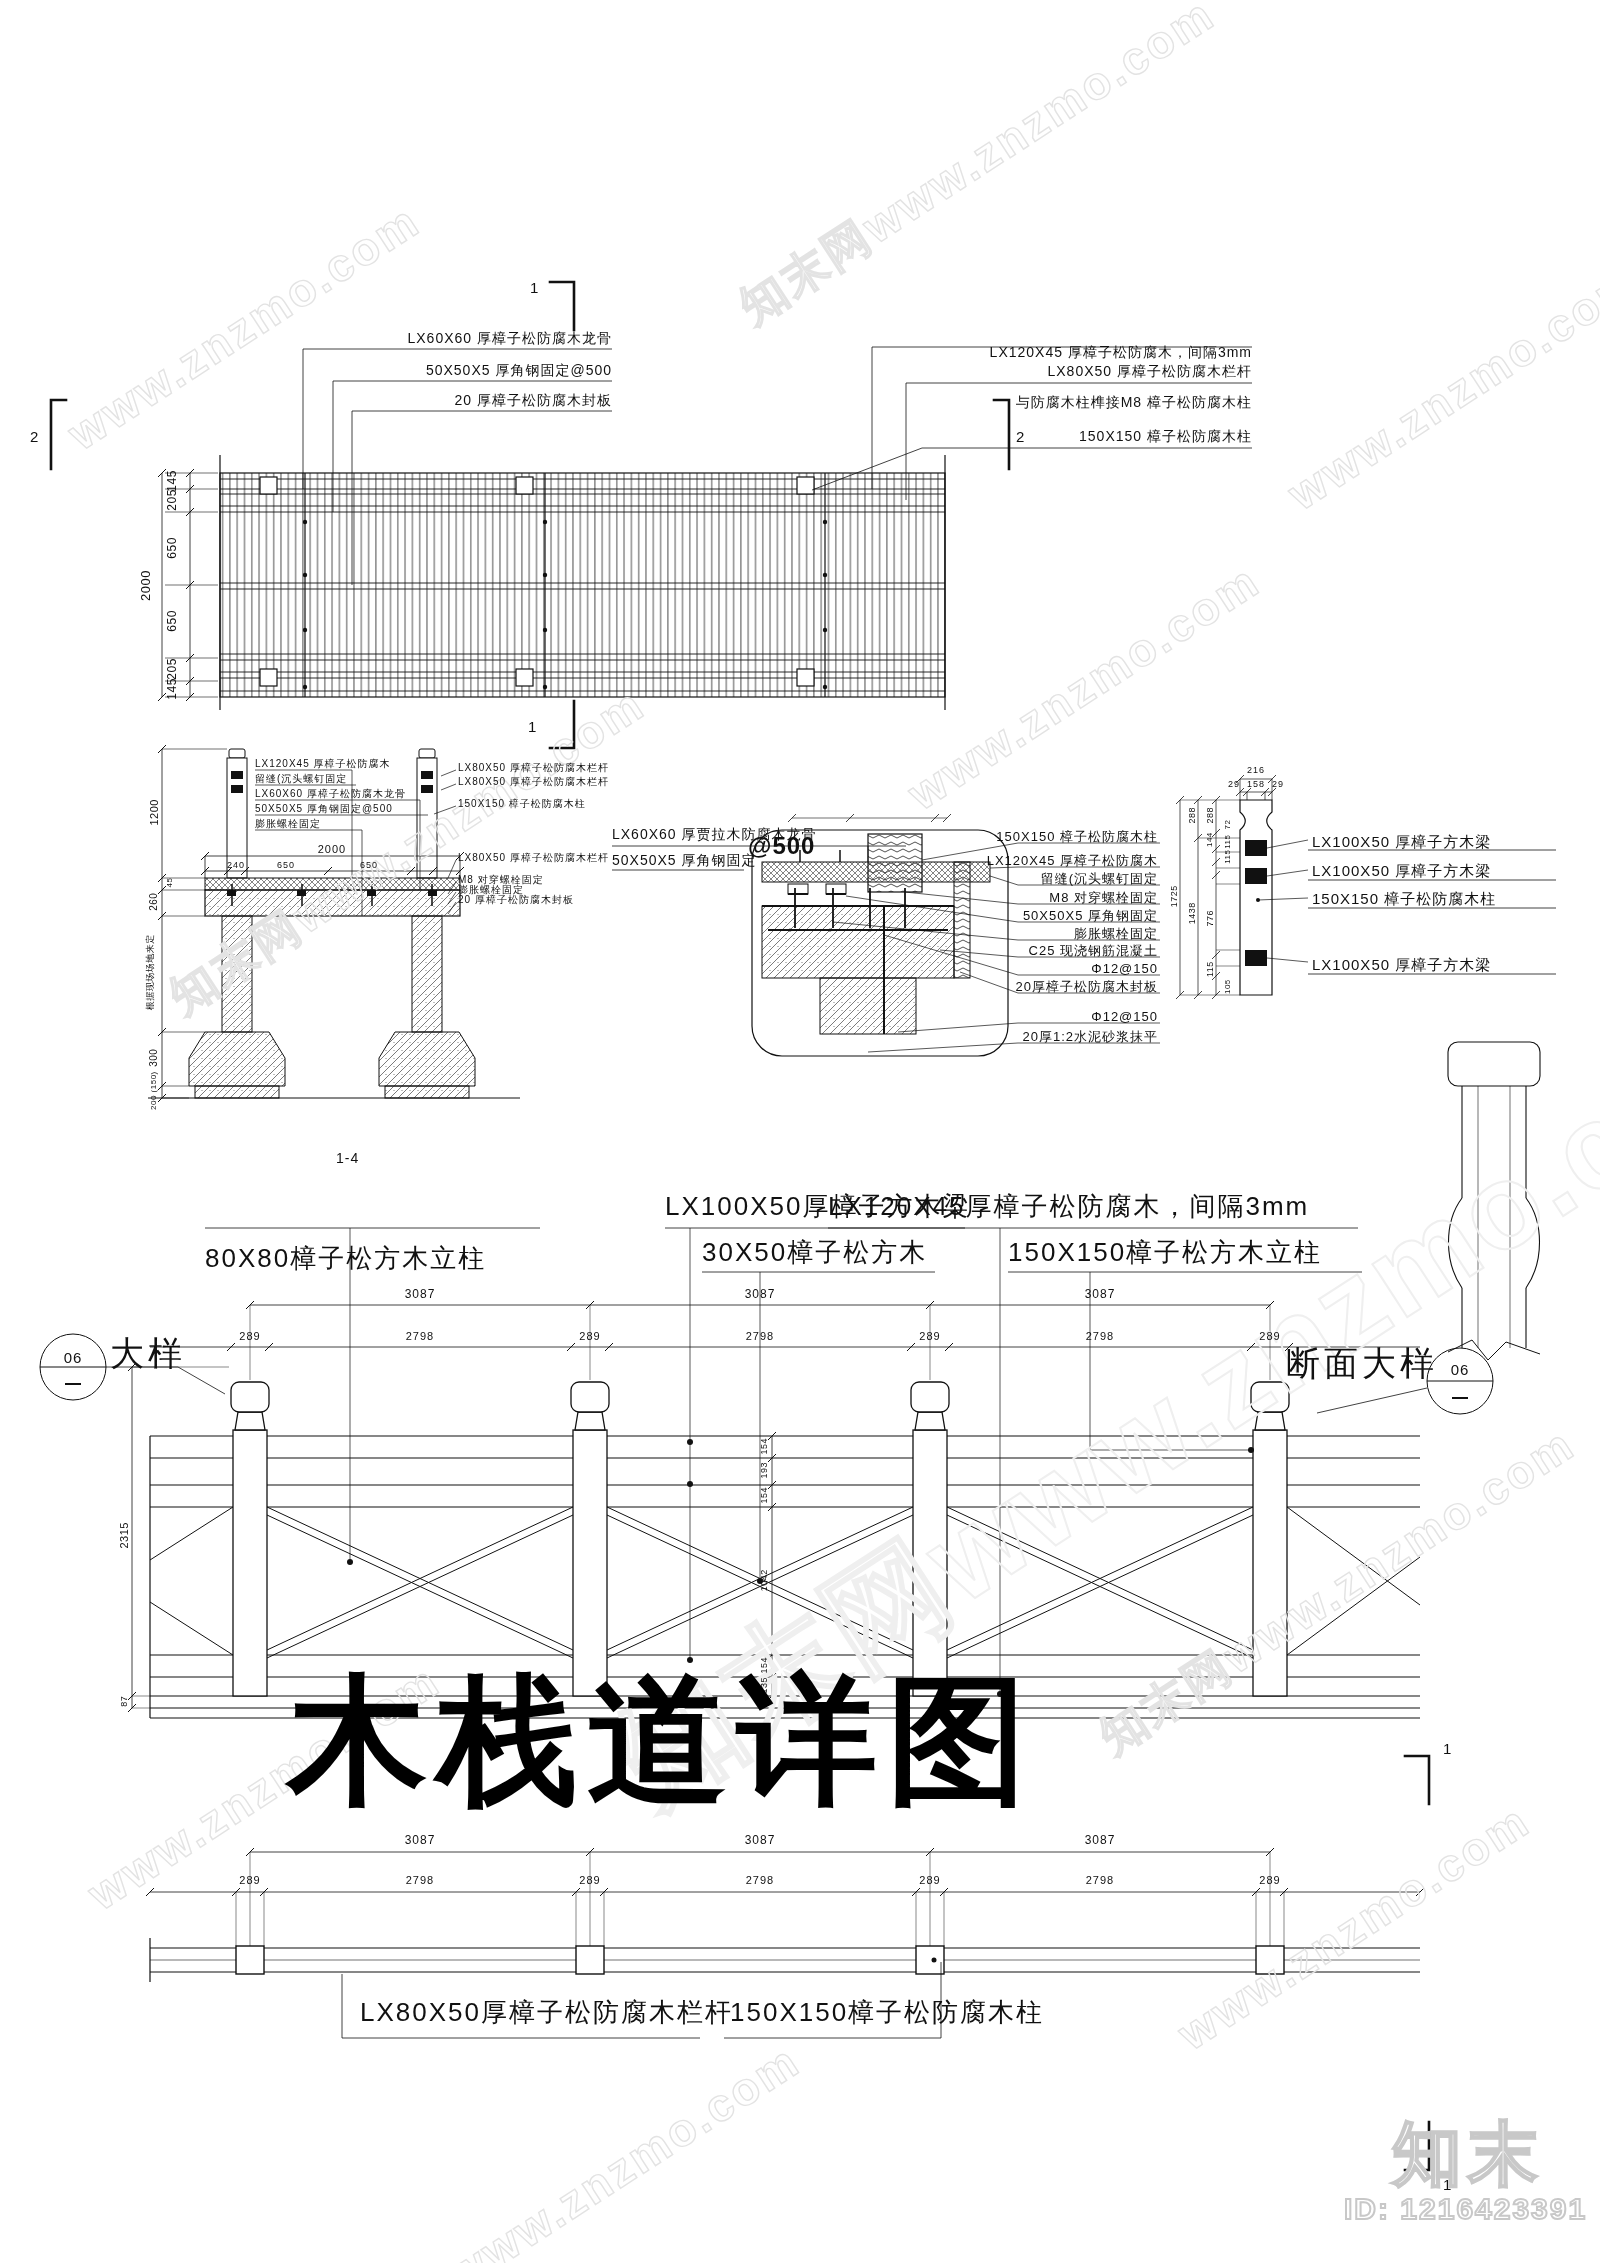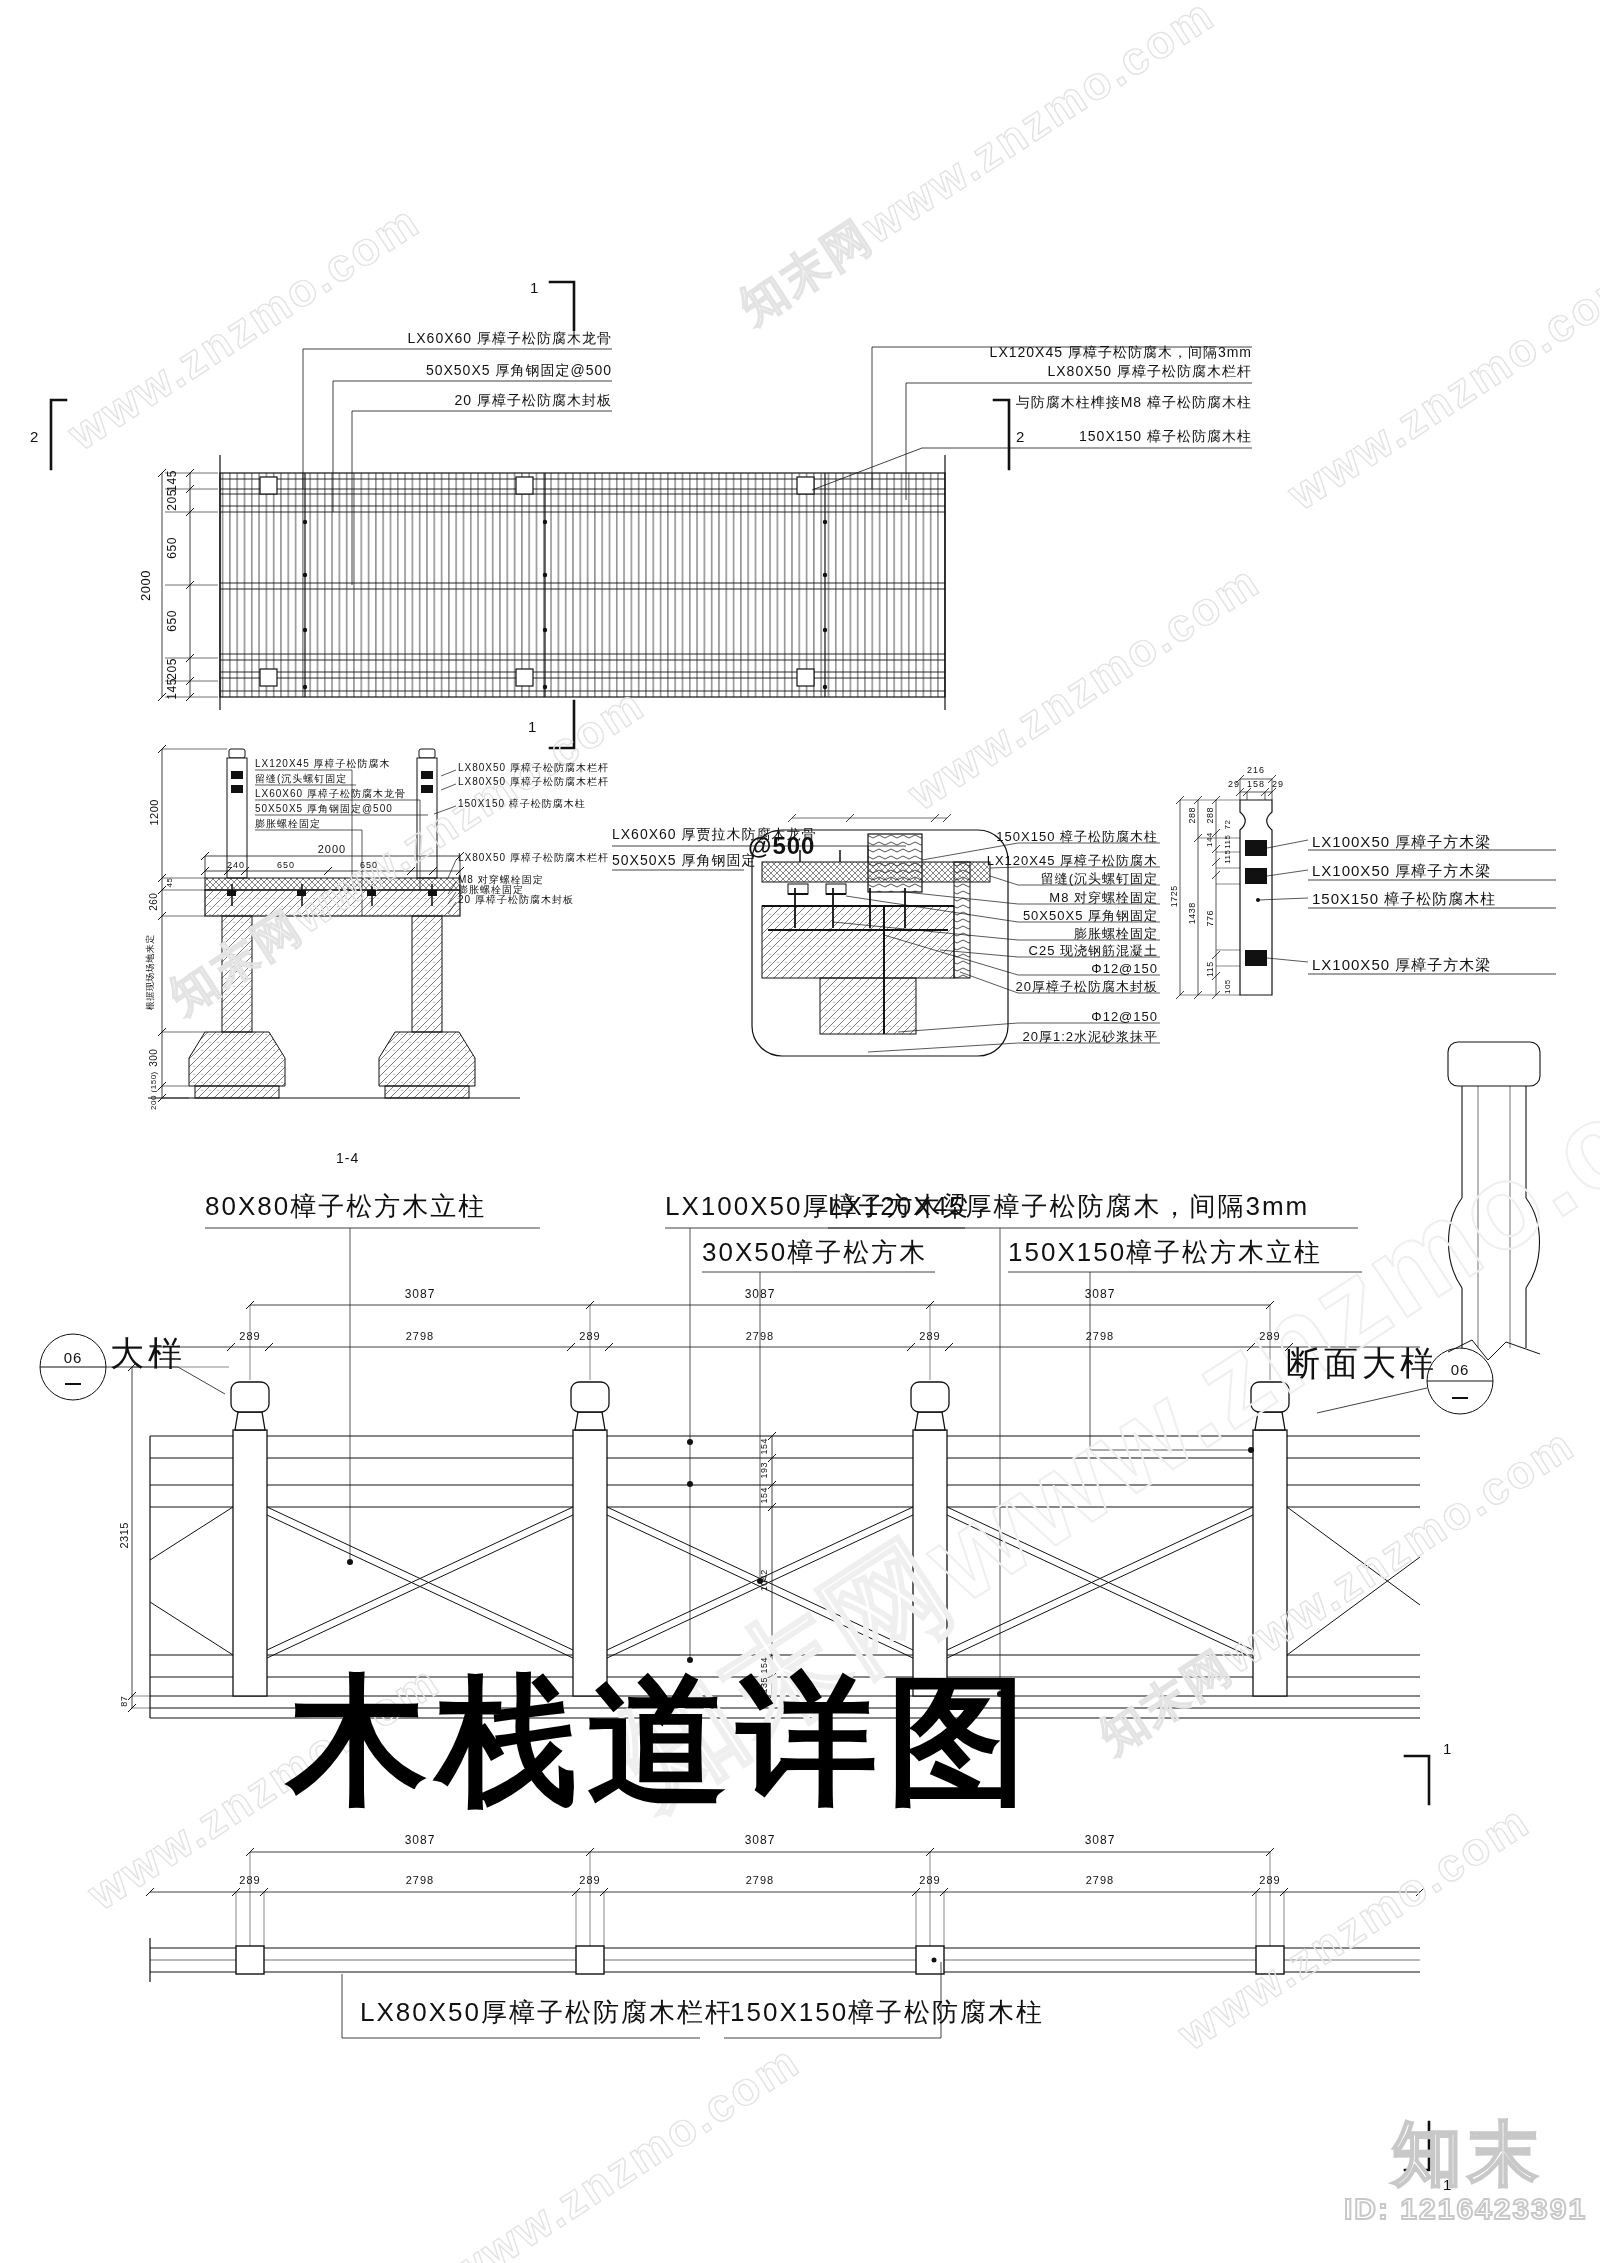--- a/index.html
+++ b/index.html
@@ -311,21 +311,21 @@
 <div class="t f8 rot" style="left:1213px;top:837px;width:30px">115</div>
 <div class="t f8 rot" style="left:1213px;top:852px;width:30px">115</div>
 <div class="t f9 rot" style="left:1190px;top:913px;width:40px">776</div>
 <div class="t f9 rot" style="left:1190px;top:964px;width:40px">115</div>
 <div class="t f8 rot" style="left:1213px;top:982px;width:30px">105</div>
 <div class="t f15" style="left:1312px;top:833px">LX100X50 厚樟子方木梁</div>
 <div class="t f15" style="left:1312px;top:862px">LX100X50 厚樟子方木梁</div>
 <div class="t f15" style="left:1312px;top:890px">150X150 樟子松防腐木柱</div>
 <div class="t f15" style="left:1312px;top:956px">LX100X50 厚樟子方木梁</div>
 
-<div class="t f26" style="left:205px;top:1192px">80X80樟子松方木立柱</div>
+<div class="t f26" style="left:205px;top:1244px">80X80樟子松方木立柱</div>
 <div class="t f26" style="left:665px;top:1192px">LX100X50厚樟子方木梁</div>
 <div class="t f26" style="left:828px;top:1192px">LX120X45厚樟子松防腐木，间隔3mm</div>
 <div class="t f26" style="left:702px;top:1238px">30X50樟子松方木</div>
 <div class="t f26" style="left:1008px;top:1238px">150X150樟子松方木立柱</div>
 <div class="t f12 ctr" style="left:400px;top:1288px;width:40px">3087</div>
 <div class="t f12 ctr" style="left:740px;top:1288px;width:40px">3087</div>
 <div class="t f12 ctr" style="left:1080px;top:1288px;width:40px">3087</div>
 <div class="t f11 ctr" style="left:230px;top:1330px;width:40px">289</div>
 <div class="t f11 ctr" style="left:400px;top:1330px;width:40px">2798</div>
 <div class="t f11 ctr" style="left:570px;top:1330px;width:40px">289</div>

